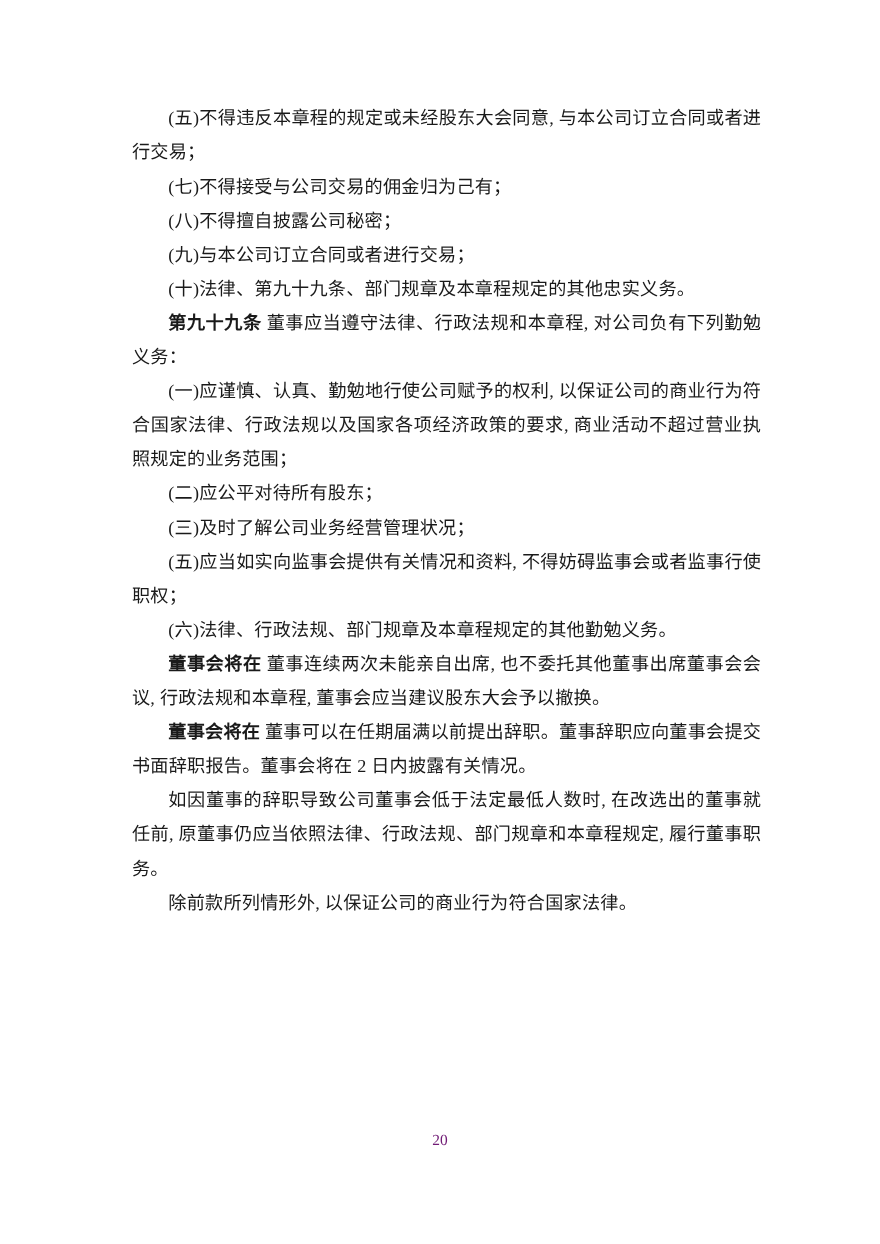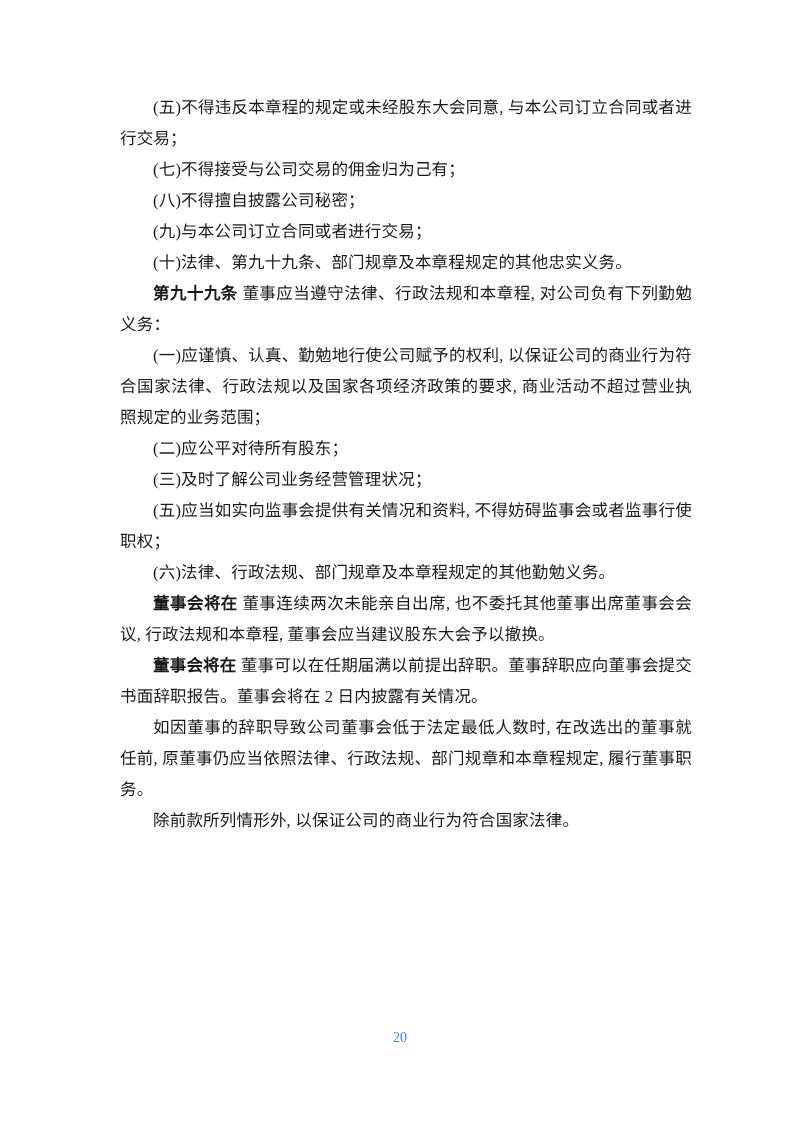--- a/index.html
+++ b/index.html
@@ -34,21 +34,21 @@
   .para b {
     font-weight: 700;
   }
   .page-number {
     position: absolute;
     top: 1030px;
     left: 0;
     width: 100%;
     text-align: center;
     font-size: 14px;
-    color: #3b82f6;
+    color: #701a75;
   }
 </style>
 </head>
 <body>
 
 <div class="page">
   <div class="content">
       <p class="para"><span>(五)不得违反本章程的规定或未经股东大会同意, 与本公司订立合同或者进行交易；</span></p>
       <p class="para"><span>(七)不得接受与公司交易的佣金归为己有；</span></p>
       <p class="para"><span>(八)不得擅自披露公司秘密；</span></p>

